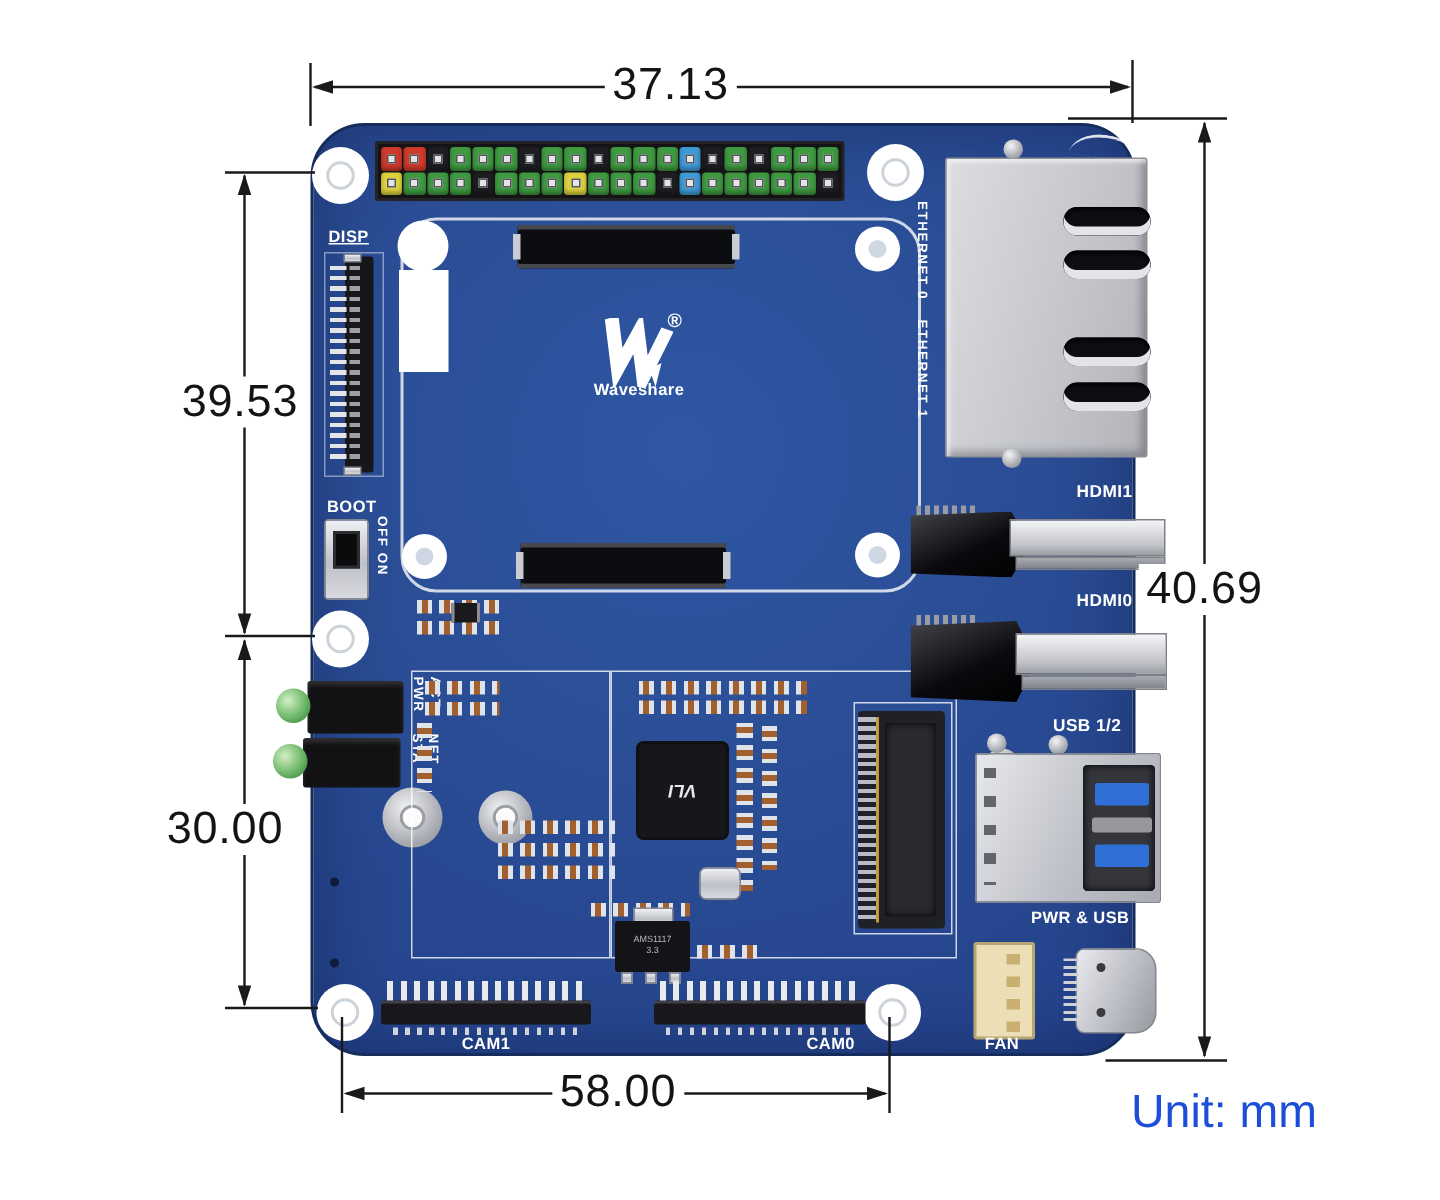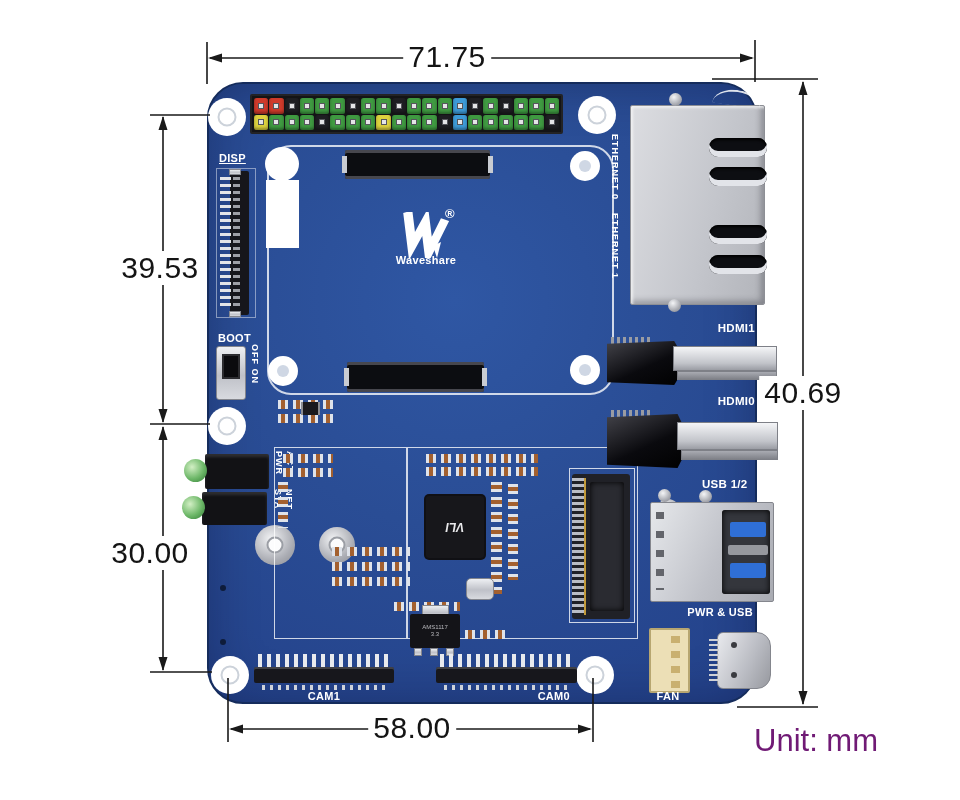--- a/index.html
+++ b/index.html
@@ -2,21 +2,21 @@
 <html><head>
 <meta charset="utf-8">
 <style>
   html,body{margin:0;padding:0;background:#fff;}
   #stage{position:relative;width:960px;height:800px;background:#ffffff;overflow:hidden;
          font-family:"Liberation Sans",sans-serif;}
   .a{position:absolute;}
   
   .dimtext{position:absolute;transform:translate(-50%,-50%);font-size:30px;color:#141414;
            background:#fff;padding:0 5px;white-space:nowrap;letter-spacing:0.5px;}
-  .unittext{position:absolute;transform:translate(-50%,-50%);font-size:31px;color:#701a75;white-space:nowrap;text-align:right;}
+  .unittext{position:absolute;transform:translate(-50%,-50%);font-size:31px;color:#1d4ed8;white-space:nowrap;text-align:right;}
   
   #board{position:absolute;left:207px;top:82px;width:550px;height:622px;border-radius:36px;
          background:radial-gradient(circle at 45% 35%,#2f57a4 0%,#2a4d95 45%,#23418a 100%);
          border:2px solid #152c5c;box-sizing:border-box;box-shadow:inset 0 0 50px rgba(0,0,30,.28);}
   .silk{color:#fff;font-weight:bold;font-size:11px;letter-spacing:.3px;white-space:nowrap;}
   .vlab{writing-mode:vertical-rl;color:#fff;font-weight:bold;font-size:9px;letter-spacing:1px;
         white-space:pre-line;line-height:11px;}
   
   .hole{border-radius:50%;background:#fff;}
   .hole .in{position:absolute;left:50%;top:50%;transform:translate(-50%,-50%);
@@ -80,21 +80,21 @@
         <polygon points="163,423 158.5,409 167.5,409"></polygon>
       <polygon points="163,426 158.5,440 167.5,440"></polygon>
         <polygon points="163,671 158.5,657 167.5,657"></polygon>
       <polygon points="803,81 798.5,95 807.5,95"></polygon>
         <polygon points="803,705 798.5,691 807.5,691"></polygon>
       <polygon points="229,729 243,724.5 243,733.5"></polygon>
         <polygon points="592,729 578,724.5 578,733.5"></polygon>
     </g>
   </svg>
 
-  <div class="dimtext" style="left:447px;top:57px;z-index:4;">71.75</div>
+  <div class="dimtext" style="left:447px;top:57px;z-index:4;">37.13</div>
   <div class="dimtext" style="left:160px;top:268px;z-index:4;">39.53</div>
   <div class="dimtext" style="left:150px;top:553px;z-index:4;">30.00</div>
   <div class="dimtext" style="left:803px;top:393px;z-index:4;">40.69</div>
   <div class="dimtext" style="left:412px;top:728px;z-index:4;">58.00</div>
   <div class="unittext" style="left:816px;top:741px;z-index:4;">Unit: mm</div>
 
   <div id="board" style="z-index:2;">
 
     <div class="gpio a" style="left:41px;top:10px;height:40px;">
         <div class="gcol">

